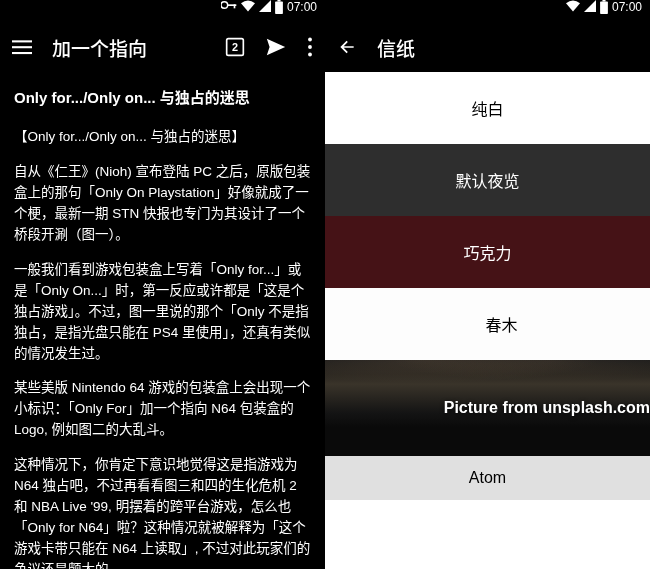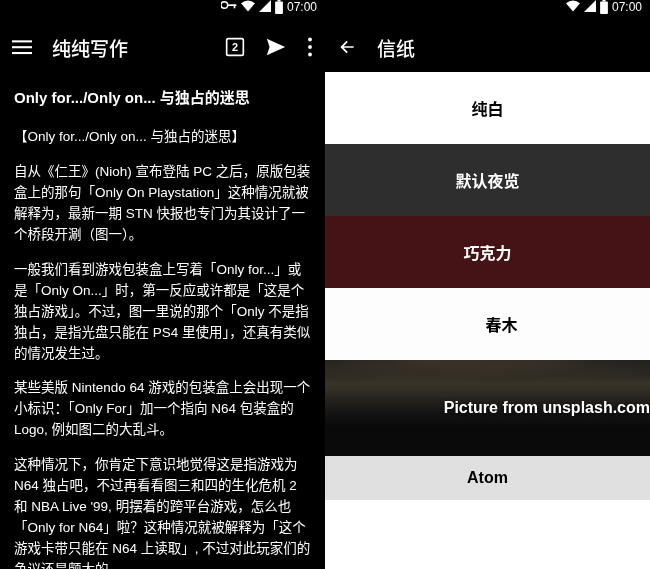--- a/index.html
+++ b/index.html
@@ -79,21 +79,21 @@
   display: flex;
   flex-direction: column;
   overflow: hidden;
 }
 .theme-item {
   height: 72px;
   display: flex;
   align-items: center;
   justify-content: center;
   font-size: 16px;
-  font-weight: 700;
+  font-weight: 400;
   cursor: pointer;
   position: relative;
   text-align: center;
 }
 .t-white { background: #fff; color: #000; }
 .t-night { background: #2e2e2e; color: #fff; }
 .t-custom { background: #fff; color: #000; }
 .t-choco { background: #451216; color: #fff; }
 .t-spring { background: #fdfdfd; color: #000; padding-left: 28px; }
 .t-pic {
@@ -155,21 +155,21 @@
   </div>
 
   <div class="app-bar">
     <span class="ab-icon">
       <svg width="20" height="20" viewBox="0 0 24 24" fill="#fff">
           <rect y="4" width="24" height="2.5"></rect>
           <rect y="11" width="24" height="2.5"></rect>
           <rect y="18" width="24" height="2.5"></rect>
         </svg>
     </span>
-    <span class="ab-title">纯纯写作</span>
+    <span class="ab-title">加一个指向</span>
     <div class="ab-icons">
       <span class="ab-icon">
         <svg width="20" height="20" viewBox="0 0 24 24">
             <rect x="2" y="2" width="20" height="20" rx="2" fill="none" stroke="#fff" stroke-width="2"></rect>
             <text x="12" y="17" text-anchor="middle" font-size="13" font-family="Arial" font-weight="700" fill="#fff">2</text>
           </svg>
       </span>
       <span class="ab-icon">
         <svg width="22" height="22" viewBox="0 0 24 24" fill="#fff">
             <path d="M2 3 L22 12 L2 21 L5 12 Z"></path>
@@ -181,21 +181,21 @@
             <circle cx="3" cy="12" r="2.3"></circle>
             <circle cx="3" cy="21" r="2.3"></circle>
           </svg>
       </span>
     </div>
   </div>
 
   <div class="content">
     <div class="article-title">Only for.../Only on... 与独占的迷思</div>
     <p>【Only for.../Only on... 与独占的迷思】</p>
-    <p>自从《仁王》(Nioh) 宣布登陆 PC 之后，原版包装盒上的那句「Only On Playstation」这种情况就被解释为，最新一期 STN 快报也专门为其设计了一个桥段开涮（图一）。</p>
+    <p>自从《仁王》(Nioh) 宣布登陆 PC 之后，原版包装盒上的那句「Only On Playstation」好像就成了一个梗，最新一期 STN 快报也专门为其设计了一个桥段开涮（图一）。</p>
     <p>一般我们看到游戏包装盒上写着「Only for...」或是「Only On...」时，第一反应或许都是「这是个独占游戏」。不过，图一里说的那个「Only 不是指独占，是指光盘只能在 PS4 里使用」，还真有类似的情况发生过。</p>
     <p>某些美版 Nintendo 64 游戏的包装盒上会出现一个小标识：「Only For」加一个指向 N64 包装盒的 Logo, 例如图二的大乱斗。</p>
     <p>这种情况下，你肯定下意识地觉得这是指游戏为 N64 独占吧，不过再看看图三和四的生化危机 2 和 NBA Live '99, 明摆着的跨平台游戏，怎么也「Only for N64」啦？这种情况就被解释为「这个游戏卡带只能在 N64 上读取」, 不过对此玩家们的争议还是颇大的。</p>
   </div>
 </div>
 
 <div class="phone phone-right">
   <div class="status-bar">
     <span class="sb-icon">
       <svg width="14" height="12" viewBox="0 0 20 16" fill="#fff">

